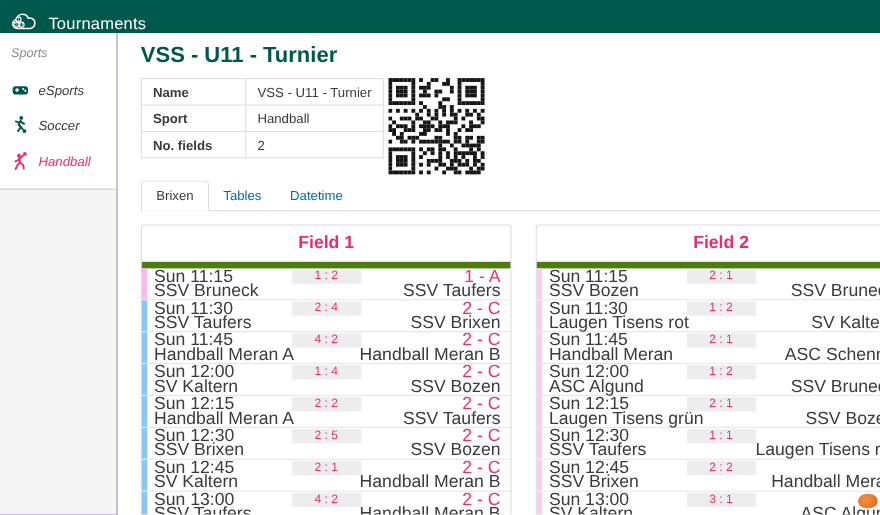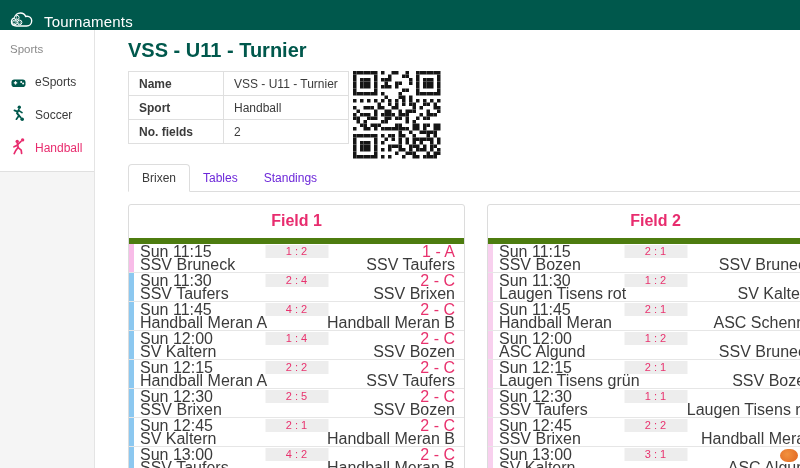--- a/index.html
+++ b/index.html
@@ -16,29 +16,29 @@
     position: absolute; top: 0; left: 0; width: 800px; height: 30px;
     background: #00584C;
     display: flex; align-items: flex-end; gap: 8px;
     padding: 0 10px;
   }
   .app-header .logo { display: flex; align-items: center; }
   .app-title { color: #ffffff; font-size: 15px; letter-spacing: .2px; }
 
   
   .sidebar {
-    position: absolute; top: 30px; left: 0; width: 95px; bottom: 0;
+    position: absolute; top: 30px; left: 0; width: 107px; bottom: 0;
     background: #4c1d95; border-right: 1px solid #e4e4e4;
-    display: flex; flex-direction: column;
+    display: flex; flex-direction: column; font-style: italic;
   }
   .sidebar-top { background: #fff; border-bottom: 1px solid #e0e0e0; padding-bottom: 8px; }
   .sidebar-fill { flex: 1; background: #f5f5f5; }
   .sidebar-section-label { color: #8a8a8a; font-size: 11.5px; padding: 13px 0 12px 10px; }
   .sidebar-item {
-    display: flex; align-items: flex-end; gap: 9px;
+    display: flex; align-items: center; gap: 9px;
     padding: 8px 4px 8px 10px; font-size: 12px; color: #3b3b3b; cursor: pointer;
   }
   .sidebar-item .icn { width: 16px; display: flex; justify-content: center; flex: 0 0 16px; }
   .sidebar-item.active { color: #e82c6e; }
 
   
   .content {
     position: absolute; top: 30px; left: 108px; right: 0; bottom: 0;
     background: #fff; overflow: hidden; padding-left: 20px;
   }
@@ -51,21 +51,21 @@
   table.info-table td.val { width: 123px; color: #3b3b3b; white-space: nowrap; }
 
   .qr-box { width: 88px; height: 88px; }
 
   
   .tabbar {
     display: flex; align-items: flex-end; margin-top: 7px;
     border-bottom: 1px solid #dddddd; height: 26px;
   }
   .tab {
-    font-size: 12px; padding: 6px 13px 6px 13px; cursor: pointer; color: #6d28d9;
+    font-size: 12px; padding: 6px 13px 6px 13px; cursor: pointer; color: #0369a1;
   }
   .tab.active {
     color: #3b3b3b; background: #fff;
     border: 1px solid #dddddd; border-bottom: 1px solid #ffffff;
     border-radius: 4px 4px 0 0; margin-bottom: -1px;
   }
 
   
   .cards { display: flex; gap: 22px; margin-top: 12px; }
   .field-card {
@@ -494,21 +494,21 @@
           <rect x="70" y="84" width="3.5" height="3.5" fill="#151515"></rect>
           <rect x="73.5" y="84" width="3.5" height="3.5" fill="#151515"></rect>
           <rect x="77" y="84" width="3.5" height="3.5" fill="#151515"></rect>
           <rect x="80.5" y="84" width="3.5" height="3.5" fill="#151515"></rect>
         </svg></div>
   </div>
 
   <div class="tabbar" id="tabbar">
       <div class="tab active">Brixen</div>
       <div class="tab">Tables</div>
-      <div class="tab">Standings</div>
+      <div class="tab">Datetime</div>
     </div>
 
   <div class="cards" id="cards">
       <div class="field-card">
     <div class="field-title">Field 1</div>
     <div class="rows">
           <div class="match-row">
     <span class="bar pink"></span>
     <div class="row-line">
       <span class="time">Sun 11:15</span>

